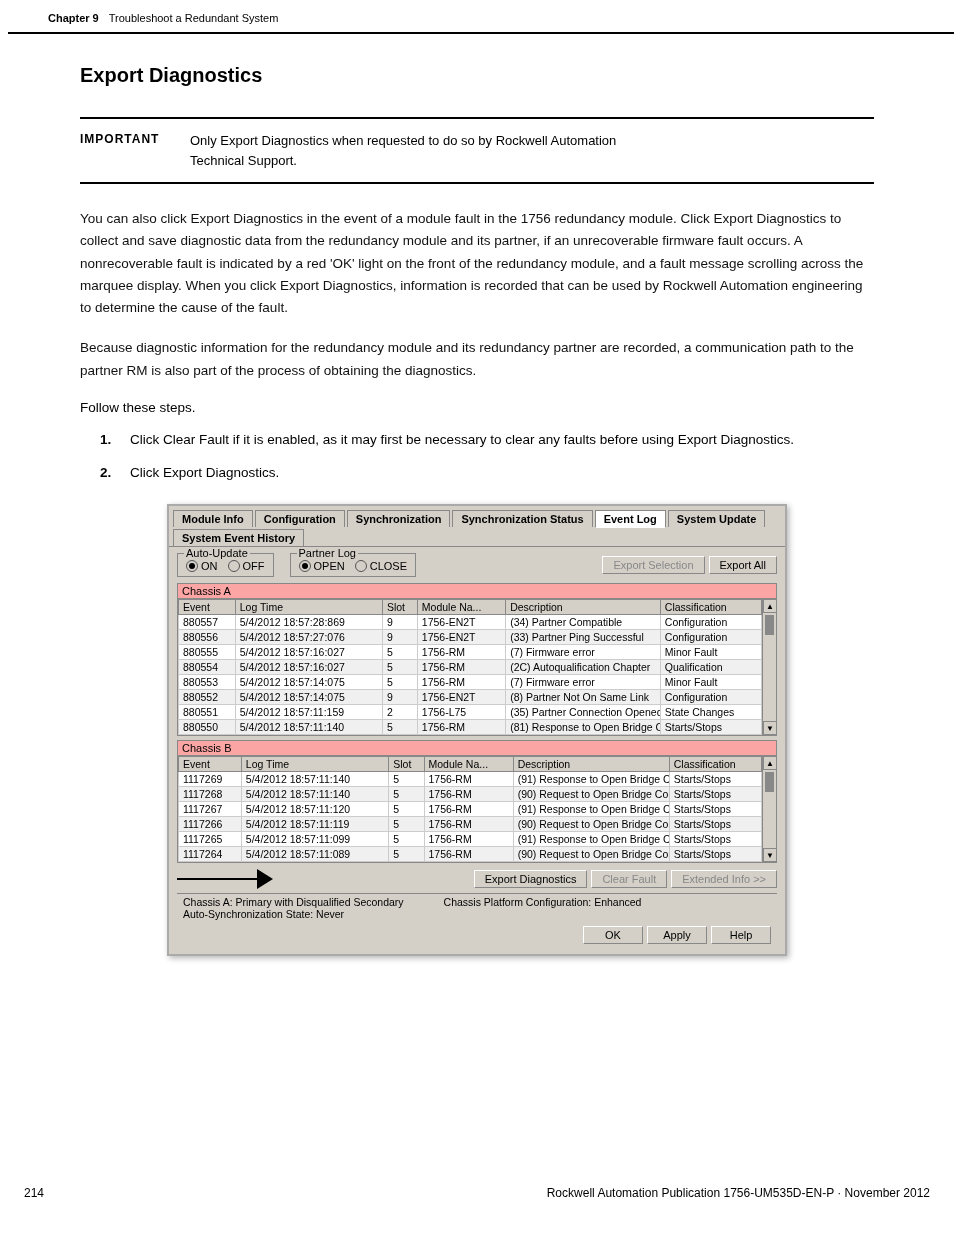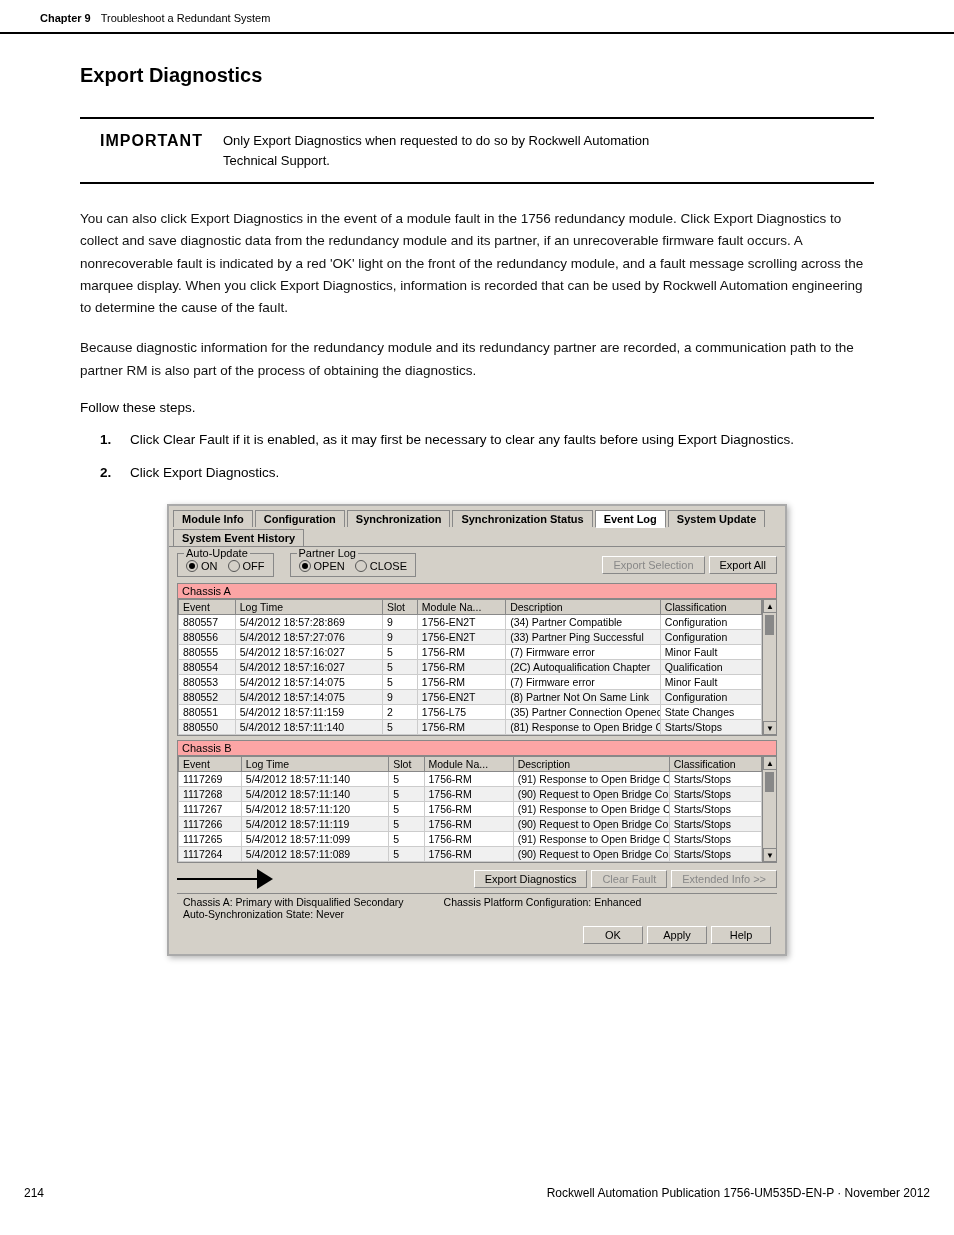--- a/index.html
+++ b/index.html
@@ -13,20 +13,21 @@
       position: relative;
     }
 
     
     .page-header {
       display: flex;
       align-items: center;
       padding: 12px 40px 8px 40px;
       border-bottom: 2px solid #000;
       gap: 10px;
+      margin-left: 8px;
     }
     .page-header .chapter-label {
       font-family: Arial, sans-serif;
       font-size: 11px;
       font-weight: bold;
       color: #000;
     }
     .page-header .section-title {
       font-family: Arial, sans-serif;
       font-size: 11px;
@@ -51,26 +52,25 @@
       border-top: 2px solid #000;
       border-bottom: 2px solid #000;
       padding: 12px 0;
       margin-bottom: 24px;
       display: flex;
       gap: 20px;
       align-items: flex-start;
     }
     .important-label {
       font-family: Arial, sans-serif;
-      font-size: 16px;
+      font-size: 12px;
       font-weight: bold;
       letter-spacing: 1px;
       min-width: 90px;
       padding-top: 1px;
-      margin-left: 20px;
     }
     .important-text {
       font-family: Arial, sans-serif;
       font-size: 13px;
       line-height: 1.5;
     }
 
     
     .body-text {
       font-family: Arial, sans-serif;

